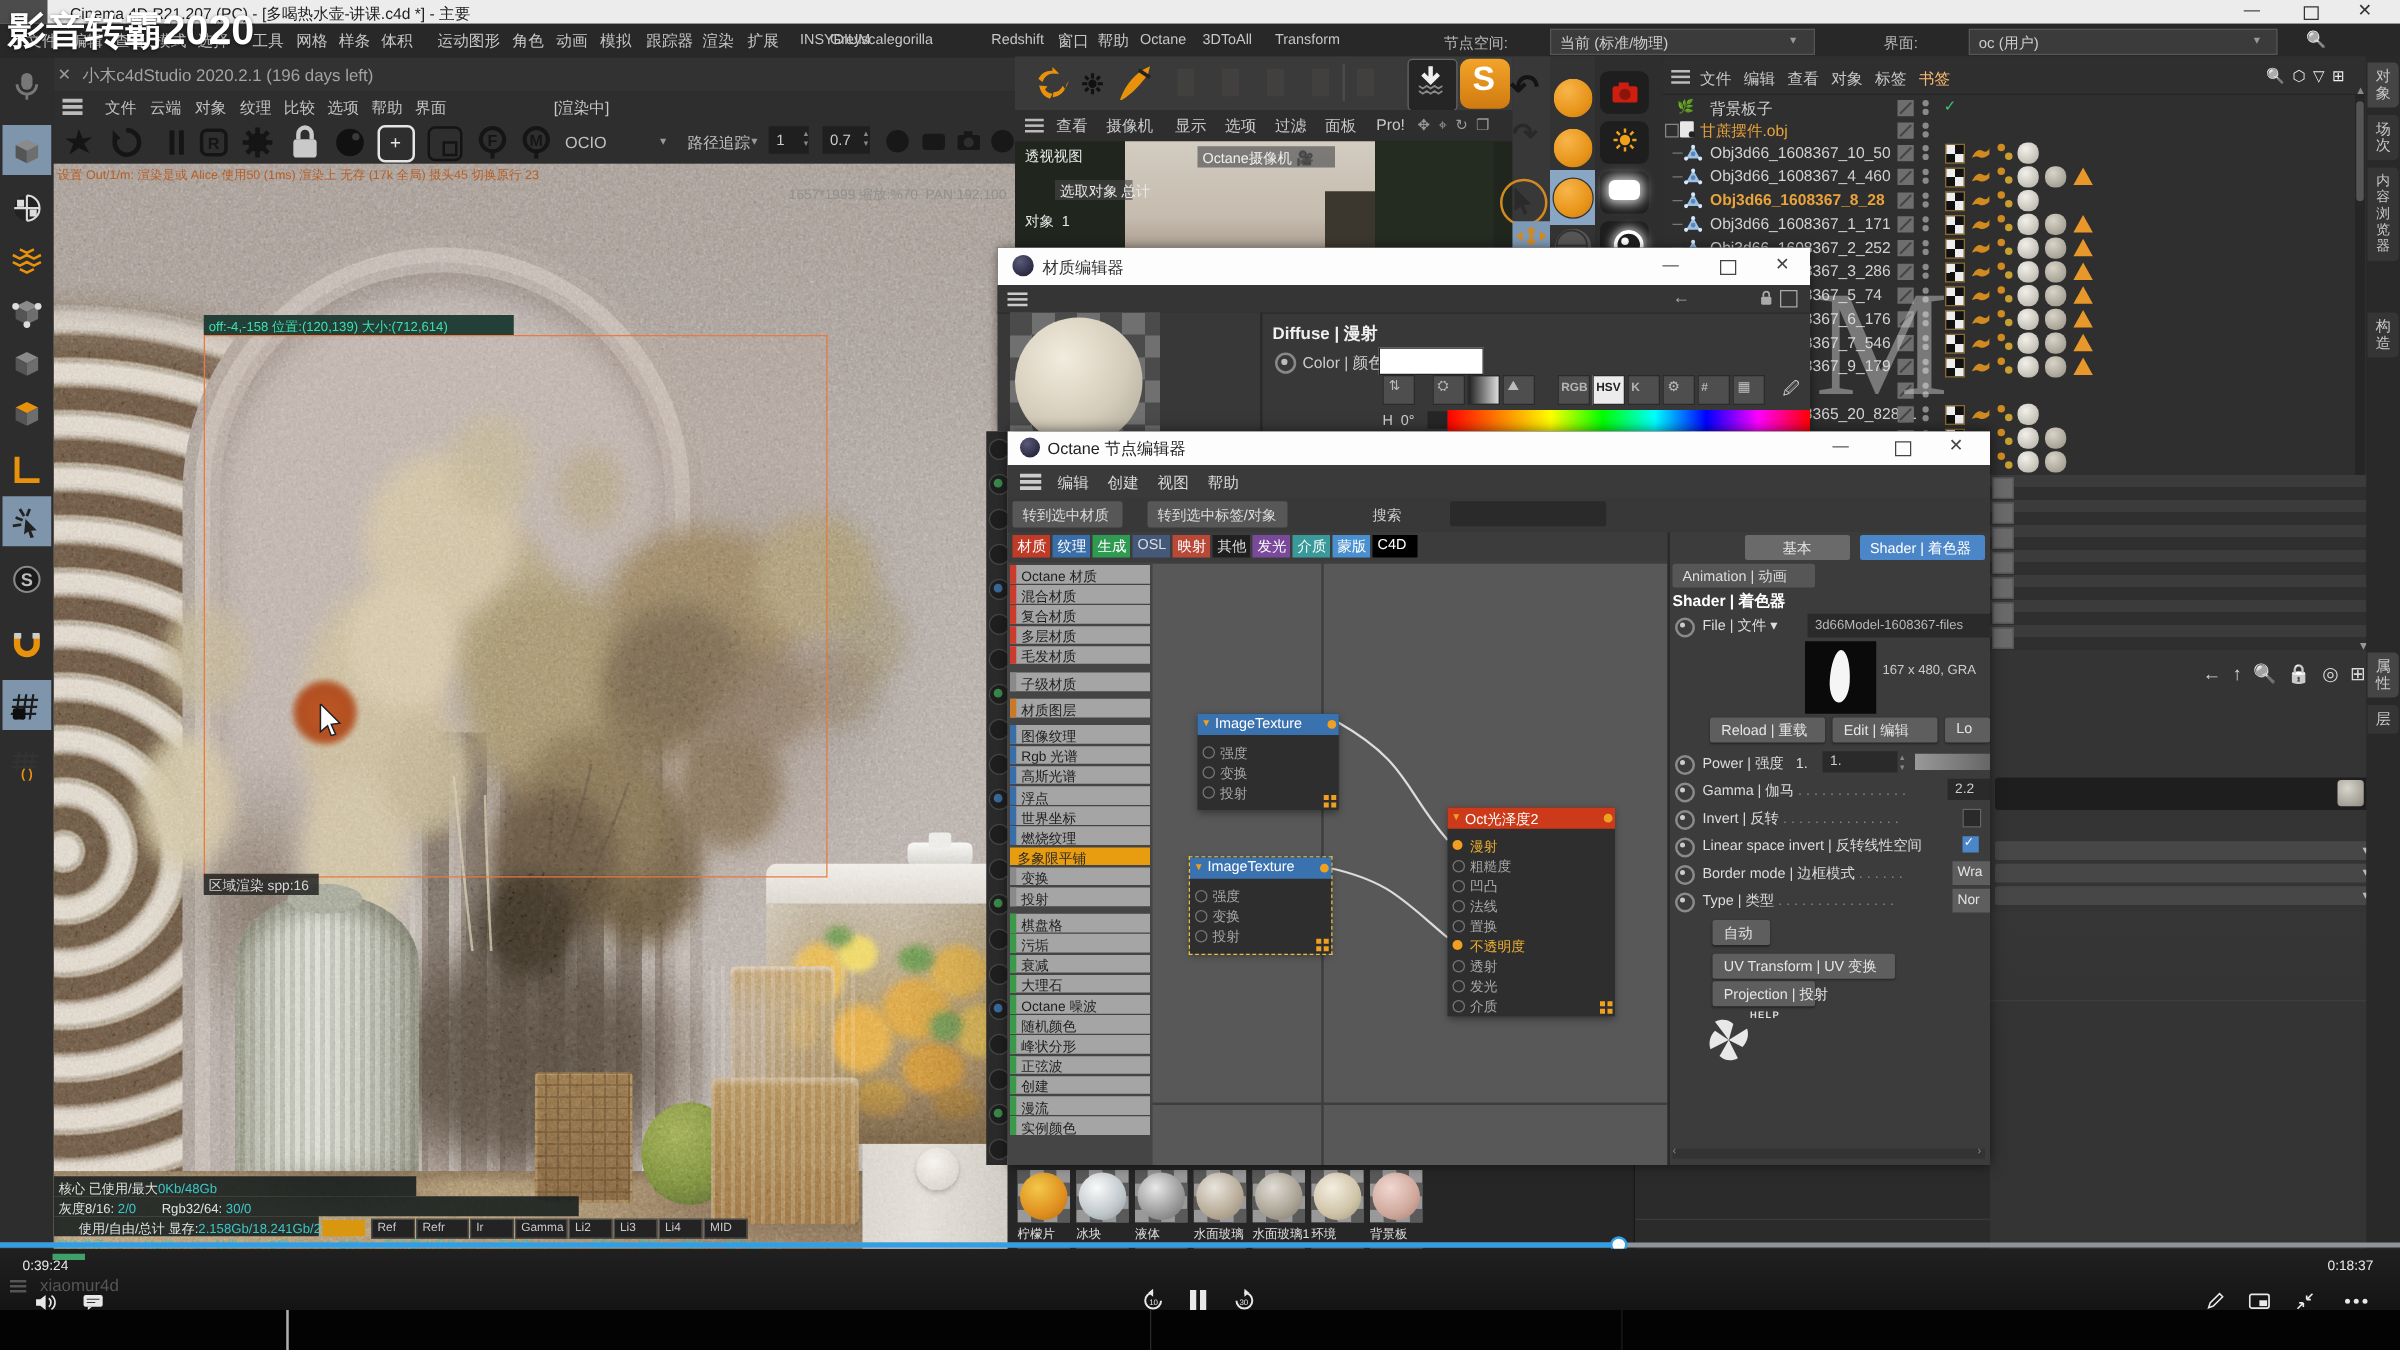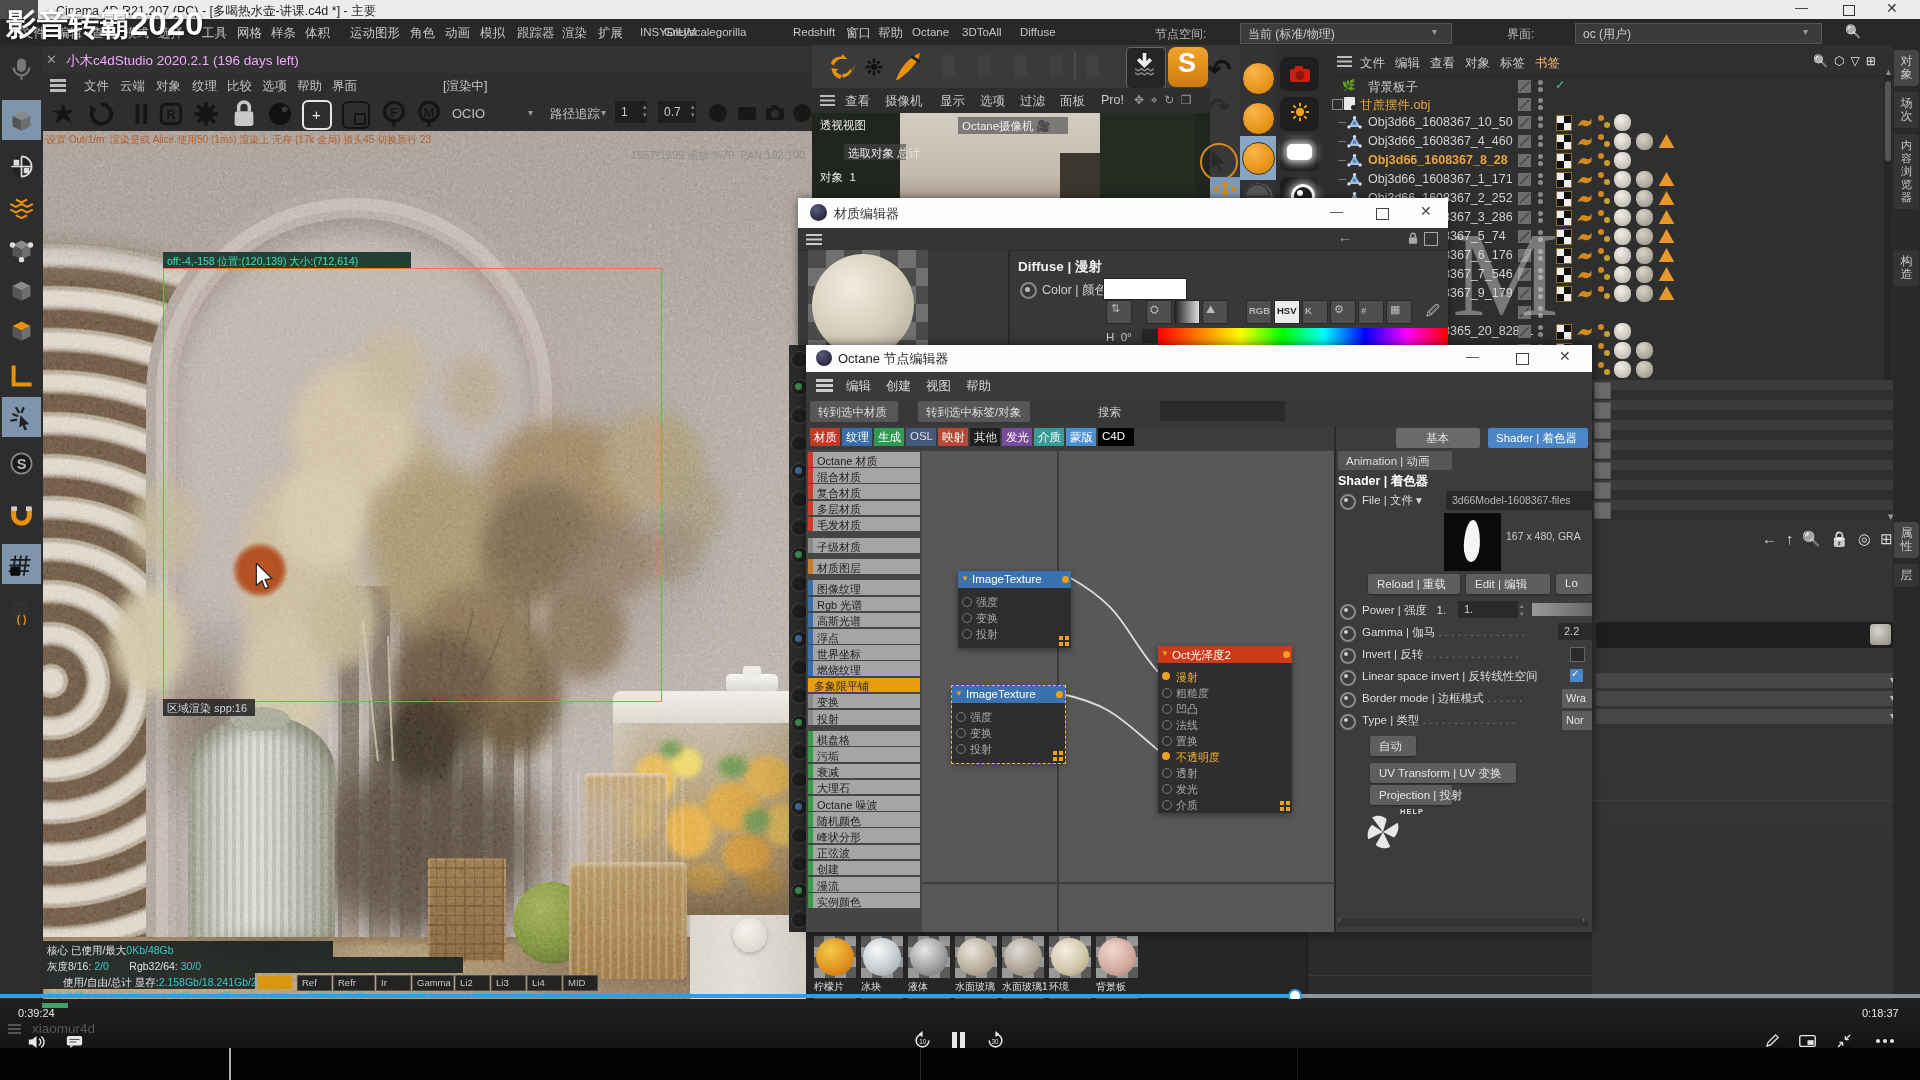--- a/index.html
+++ b/index.html
@@ -38,37 +38,37 @@
       <div class="tx" style="left:517px;top:25px;color:#c6c6c6;font-size:12.5px;">跟踪器</div>
       <div class="tx" style="left:562px;top:25px;color:#c6c6c6;font-size:12.5px;">渲染</div>
       <div class="tx" style="left:598px;top:25px;color:#c6c6c6;font-size:12.5px;">扩展</div>
       <div class="tx" style="left:640px;top:26px;color:#c6c6c6;font-size:11.5px;">INSYDIUM</div>
       <div class="tx" style="left:664px;top:26px;color:#c6c6c6;font-size:11.5px;">Greyscalegorilla</div>
       <div class="tx" style="left:793px;top:26px;color:#c6c6c6;font-size:11.5px;">Redshift</div>
       <div class="tx" style="left:846px;top:25px;color:#c6c6c6;font-size:12.5px;">窗口</div>
       <div class="tx" style="left:878px;top:25px;color:#c6c6c6;font-size:12.5px;">帮助</div>
       <div class="tx" style="left:912px;top:26px;color:#c6c6c6;font-size:11.5px;">Octane</div>
       <div class="tx" style="left:962px;top:26px;color:#c6c6c6;font-size:11.5px;">3DToAll</div>
-      <div class="tx" style="left:1020px;top:26px;color:#c6c6c6;font-size:11.5px;">Diffuse</div>
+      <div class="tx" style="left:1020px;top:26px;color:#c6c6c6;font-size:11.5px;">Transform</div>
     </div>
 <div class="tx" style="left:1155px;top:26px;color:#b8b8b8;font-size:12px;">节点空间:</div>
 <div class="a" style="left:1240px;top:23px;width:210px;height:19px;background:#3b3b3b;border:1px solid #555;"></div>
 <div class="tx" style="left:1248px;top:26px;color:#ccc;font-size:12px;">当前 (标准/物理)</div>
 <div class="tx" style="left:1432px;top:26px;color:#999;font-size:10px;">▾</div>
 <div class="tx" style="left:1507px;top:26px;color:#b8b8b8;font-size:12px;">界面:</div>
 <div class="a" style="left:1575px;top:23px;width:245px;height:19px;background:#3b3b3b;border:1px solid #555;"></div>
 <div class="tx" style="left:1583px;top:26px;color:#ccc;font-size:12px;">oc (用户)</div>
 <div class="tx" style="left:1803px;top:26px;color:#999;font-size:10px;">▾</div>
 <div class="tx" style="left:1845px;top:24px;color:#aaa;font-size:13px;filter:grayscale(1) brightness(1.4);">🔍</div>
 
 <div class="tx" style="left:6px;top:4px;color:#fff;font-size:31px;font-weight:bold;letter-spacing:0px;text-shadow:0 1px 3px rgba(0,0,0,.6);z-index:60;">影音转霸<span style="font-size:33px;">2020</span></div>
 
 <div class="a" style="left:43px;top:46px;width:769px;height:27px;background:#323232;border-bottom:1px solid #272727;"></div>
 <div class="tx" style="left:46px;top:52px;color:#9a9a9a;font-size:13px;">✕</div>
-<div class="tx" style="left:66px;top:52px;color:#f0abfc;font-size:13.5px;">小木c4dStudio 2020.2.1 (196 days left)</div>
+<div class="tx" style="left:66px;top:52px;color:#a3a3a3;font-size:13.5px;">小木c4dStudio 2020.2.1 (196 days left)</div>
 
 <div class="a" style="left:43px;top:73px;width:769px;height:24px;background:#2e2e2e;"></div>
 <div class="a" style="left:50px;top:79px;width:16px;height:2.5px;background:#bbb;box-shadow:0 5px 0 #bbb,0 10px 0 #bbb;"></div>
 <div id="menu2">
       <div class="tx" style="left:84px;top:78px;color:#c2c2c2;font-size:12.5px;">文件</div>
       <div class="tx" style="left:120px;top:78px;color:#c2c2c2;font-size:12.5px;">云端</div>
       <div class="tx" style="left:156px;top:78px;color:#c2c2c2;font-size:12.5px;">对象</div>
       <div class="tx" style="left:192px;top:78px;color:#c2c2c2;font-size:12.5px;">纹理</div>
       <div class="tx" style="left:227px;top:78px;color:#c2c2c2;font-size:12.5px;">比较</div>
       <div class="tx" style="left:262px;top:78px;color:#c2c2c2;font-size:12.5px;">选项</div>

